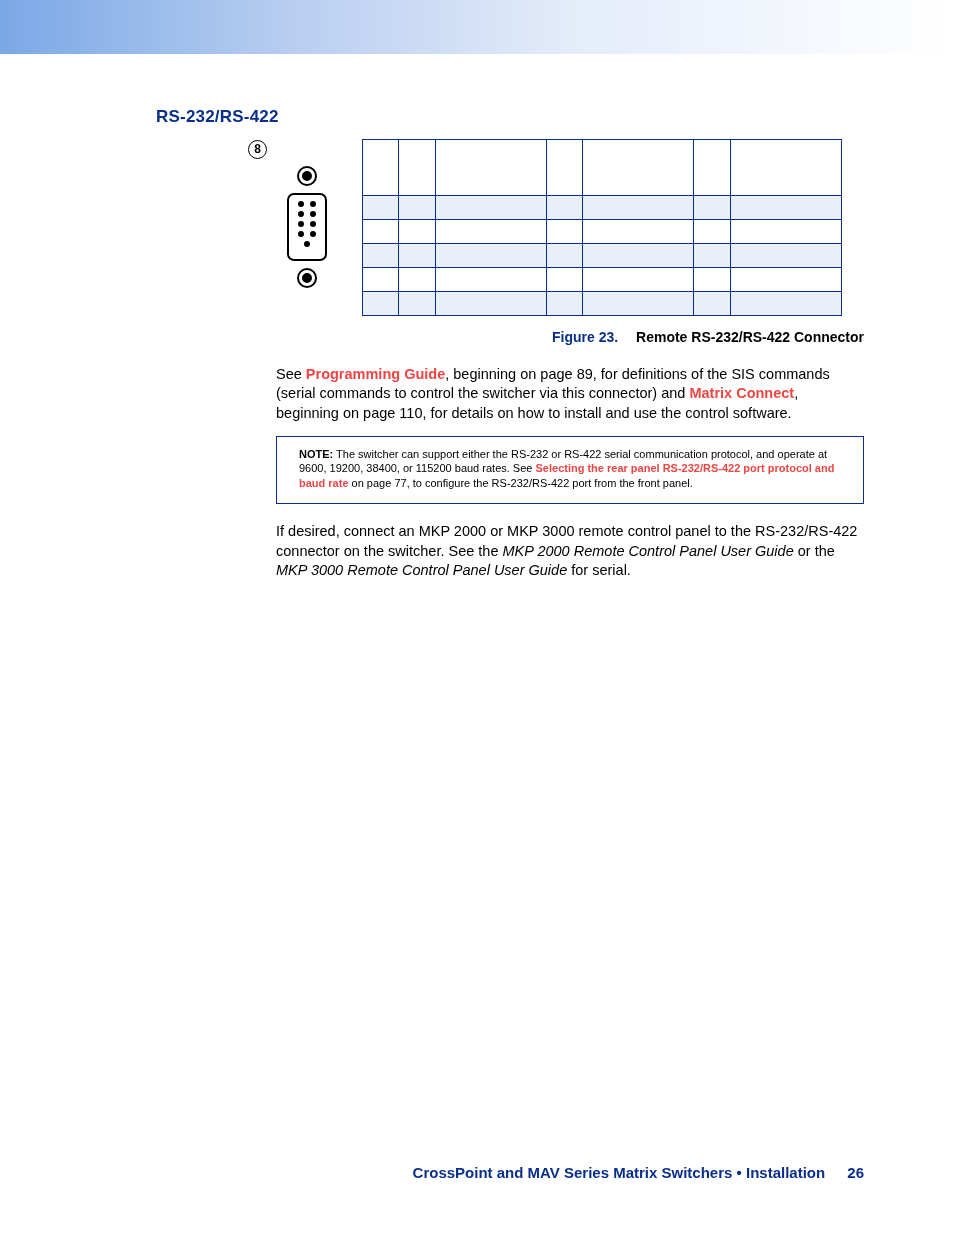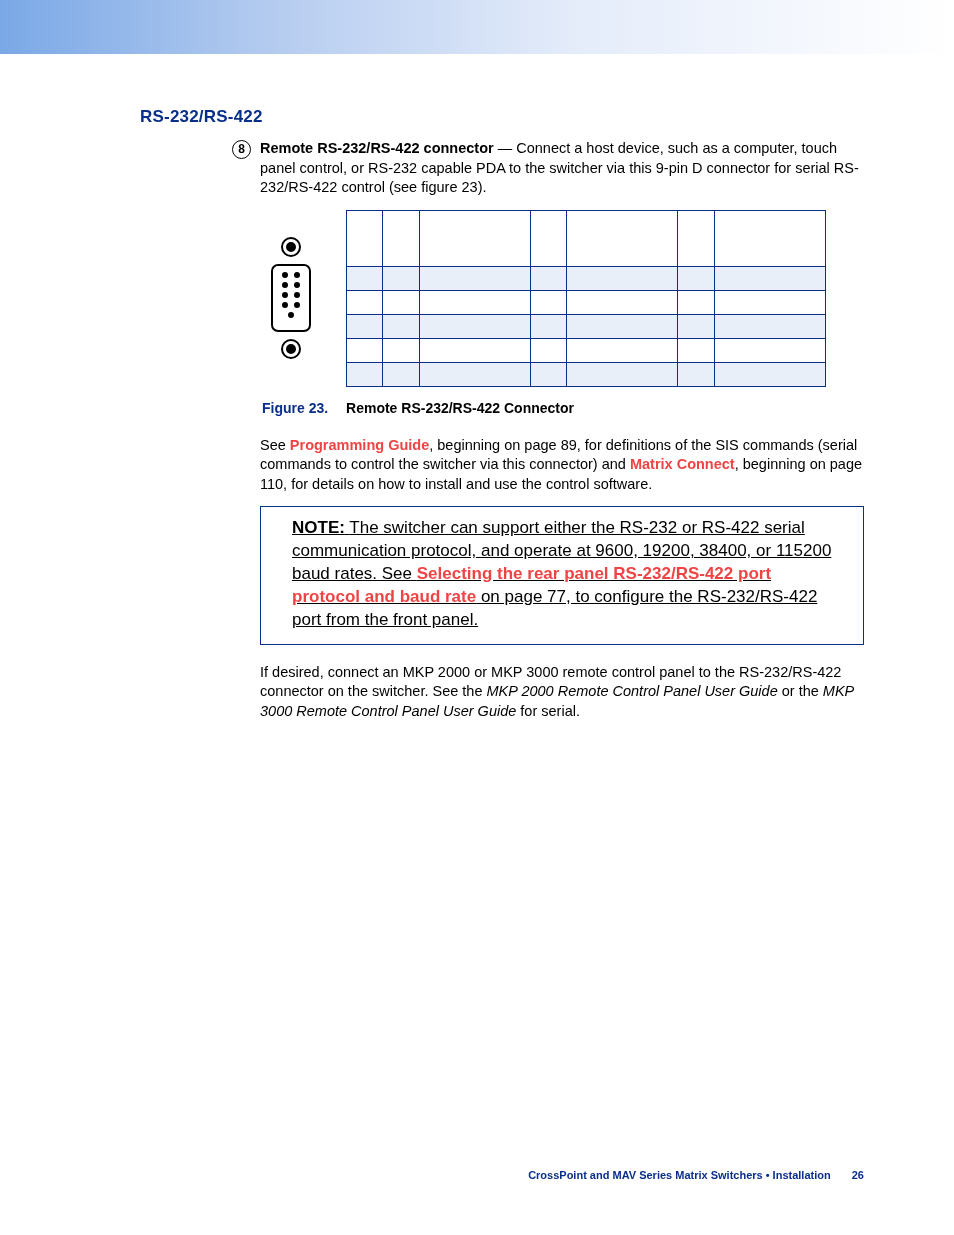--- a/index.html
+++ b/index.html
@@ -13,20 +13,21 @@
     position: relative;
     background: #fff;
   }
   .topbar {
     height: 58px;
     background: linear-gradient(to right, #7aa8e6 0%, #b7cdf0 30%, #e4ecfa 60%, #ffffff 100%);
     border-bottom: 4px solid #fff;
   }
   .page {
     padding: 48px 90px 0 140px;
+    margin-left: 16px;
   }
   h2.section {
     color: #0a2f8a;
     font-weight: 800;
     font-size: 17px;
     margin-bottom: 10px;
     letter-spacing: .2px;
   }
   .item {
     margin-left: 120px;
@@ -66,58 +67,54 @@
     text-align: left;
     padding: 0 6px;
   }
   table.pin thead th {
     background: #fff;
     height: 56px;
     vertical-align: bottom;
     padding-bottom: 4px;
   }
   table.pin tbody tr.alt td { background: #e8eff8; }
-  .figcap { margin: 10px 0 18px 2px; font-size: 14px; }
+  .figcap { margin: 10px 0 18px 2px; font-size: 14px; text-align: right; }
   .figcap .fnum { color: #0a2f8a; font-weight: 800; margin-right: 14px; }
   .figcap .ftxt { font-weight: 800; }
   .link { color: #ef4444; font-weight: 800; }
   .notebox {
     border: 1.5px solid #0a2f8a;
-    padding: 10px 31px 12px;
+    padding: 10px 22px 12px;
     margin: 8px 0 18px;
-    font-size: 17px;
-    text-decoration: underline;
+    font-size: 11px;
   }
   .notebox .nl { font-weight: 800; }
   .footer {
     position: absolute;
     bottom: 52px;
     right: 90px;
-    font-size: 11px;
+    font-size: 15px;
     font-weight: 700;
     color: #0a2f8a;
   }
   .footer .pg { margin-left: 18px; color:#0a2f8a; }
   em.book { font-style: italic; }
 </style>
 </head>
 <body>
 
 <div class="topbar"></div>
 
 <div class="page">
 
   <h2 class="section">RS-232/RS-422</h2>
 
   <div class="item">
     <div class="circ8">8</div>
 
-    <p class="para lead">
-      <b>Remote RS-232/RS-422 connector</b><span> — Connect a host device, such as a computer, touch panel control, or RS-232 capable PDA to the switcher via this 9-pin D connector for serial RS-232/RS-422 control (see figure 23).</span>
-    </p>
 
     <div class="figwrap">
       <div class="connector">
         <svg width="42" height="130" viewBox="0 0 42 130">
           <g stroke="#000" stroke-width="2" fill="none">
             <circle cx="21" cy="14" r="9"></circle>
               <circle cx="21" cy="14" r="4" fill="#000"></circle>
             <path d="M8 32 h26 a6 6 0 0 1 6 6 v54 a6 6 0 0 1 -6 6 h-26 a6 6 0 0 1 -6 -6 v-54 a6 6 0 0 1 6 -6 z"></path>
             <circle cx="15" cy="42" r="2" fill="#000"></circle>
               <circle cx="27" cy="42" r="2" fill="#000"></circle>

